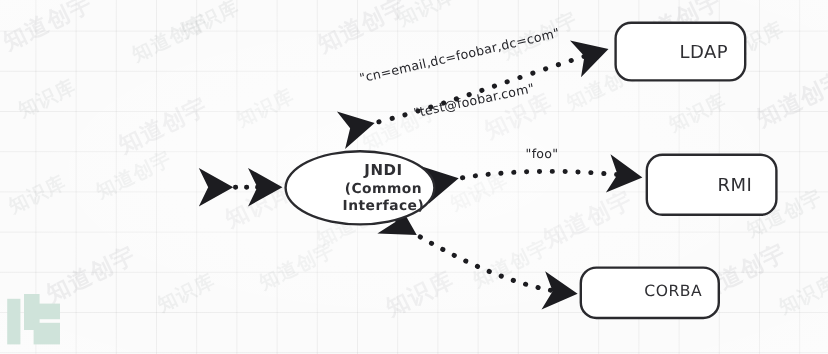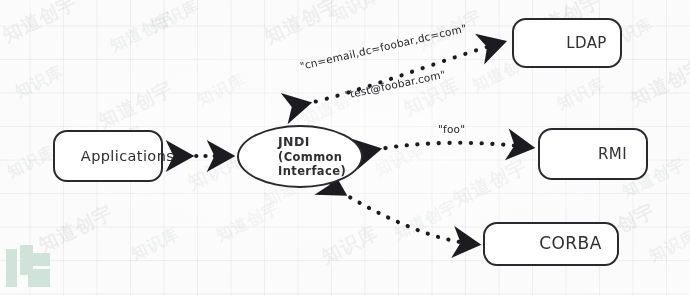--- a/index.html
+++ b/index.html
@@ -58,36 +58,36 @@
     letter-spacing:1px;
     color:#e2e3e4;
     line-height:42px;
   }
 
   
   .node{
     position:absolute;
     box-sizing:border-box;
     display:flex;align-items:center;justify-content:center;
-    text-align:left;
+    text-align:center;
     background:#ffffff;
     border:2.6px solid #2a2a2e;
     color:#2f2f33;
     font-family:"DejaVu Sans",sans-serif;
     letter-spacing:0.4px;
     padding-left:39px;
   }
   .node.rect{border-radius:14px;}
   .node.ellipse{border-radius:50%;border-width:2.4px;font-weight:bold;}
   .node .lbl{line-height:1.25;}
 
   #node-applications{left:53px;top:130px;width:110px;height:52px;font-size:14.5px;}
   #node-ldap{left:512px;top:18px;width:110px;height:50px;font-size:15px;}
   #node-rmi{left:538px;top:128px;width:110px;height:52px;font-size:15px;}
-  #node-corba{left:483px;top:222px;width:136px;height:44px;font-size:17px;}
+  #node-corba{left:483px;top:222px;width:117px;height:44px;font-size:13px;}
   #node-jndi{left:237px;top:125px;width:126px;height:63px;font-size:11.5px;}
   #node-jndi .t1{font-size:12.5px;}
 
   
   #edges{position:absolute;inset:0;}
 
   
   .elabel{
     position:absolute;
     font-family:"DejaVu Sans",sans-serif;
@@ -169,23 +169,20 @@
     </g>
   </svg>
 
   <div class="elabel" id="label-ldap-dn">"cn=email,dc=foobar,dc=com"</div>
 
   <div class="elabel" id="label-ldap-mail">"test@foobar.com"</div>
 
   <div class="elabel" id="label-rmi-name">"foo"</div>
 
 
-  <div class="node rect" id="node-applications">
-    <span class="lbl">Applications</span>
-  </div>
 
   <div class="node ellipse" id="node-jndi">
     <span class="lbl">
       <span class="t1">JNDI</span><br>
       <span>(Common Interface)</span>
     </span>
   </div>
 
   <div class="node rect" id="node-ldap">
     <span class="lbl">LDAP</span>

